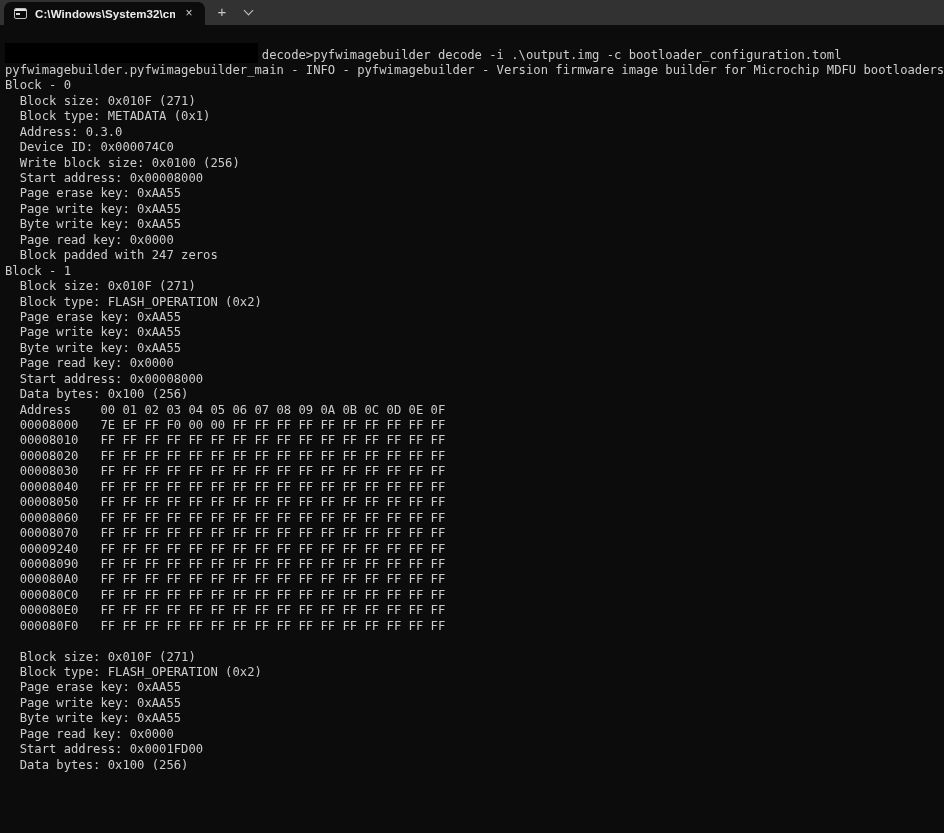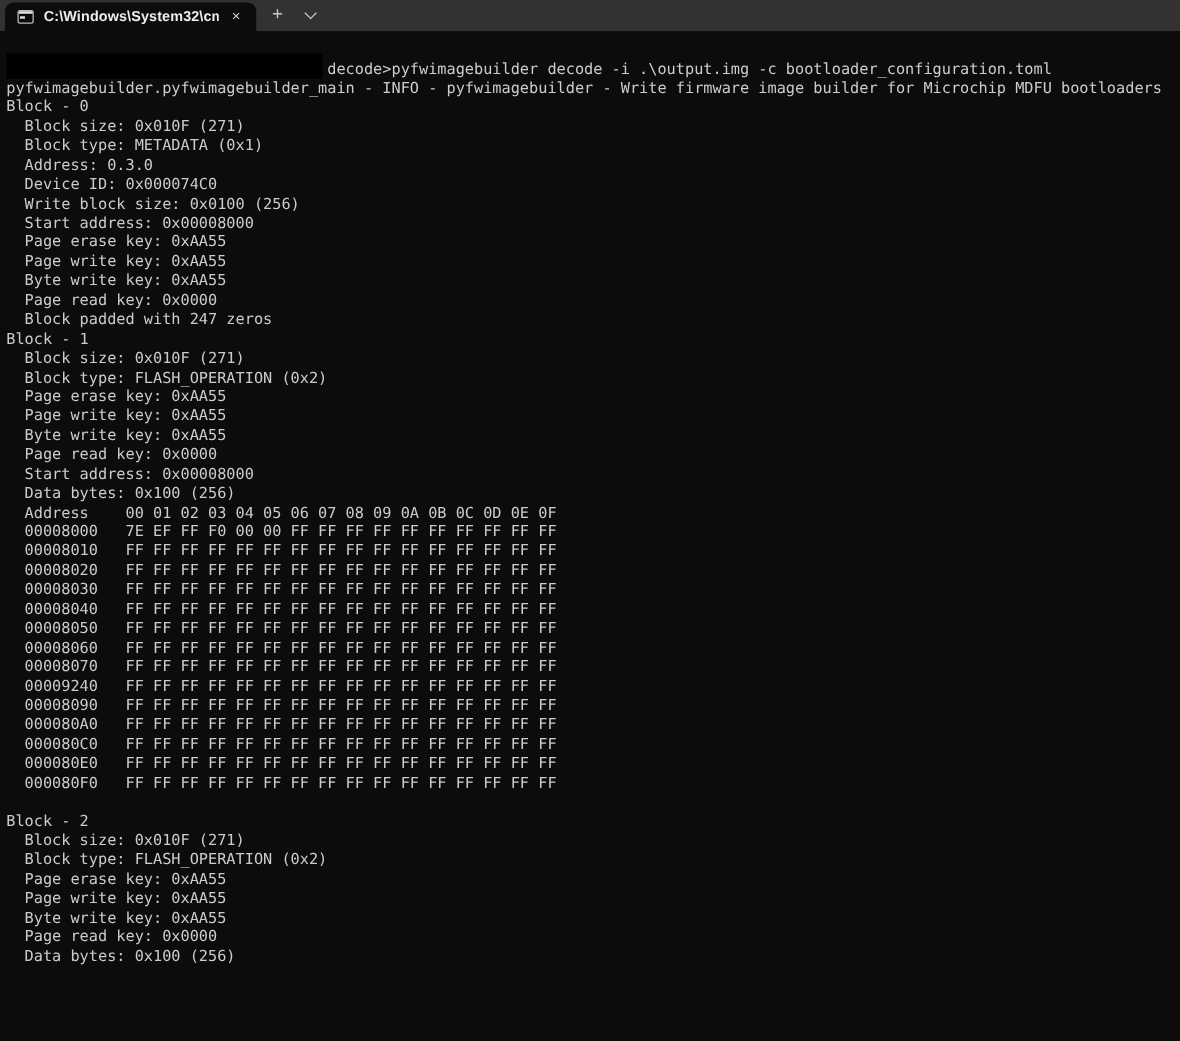--- a/index.html
+++ b/index.html
@@ -103,21 +103,21 @@
     </div>
     <div class="newtab-btn">+</div>
     <div class="dropdown-btn">
       <span class="chev"></span>
     </div>
   </div>
 
   <div class="terminal">
     <div id="lines">
         <div class="tline">                                   decode&gt;pyfwimagebuilder decode -i .\output.img -c bootloader_configuration.toml</div>
-        <div class="tline">pyfwimagebuilder.pyfwimagebuilder_main - INFO - pyfwimagebuilder - Write firmware image builder for Microchip MDFU bootloaders</div>
+        <div class="tline">pyfwimagebuilder.pyfwimagebuilder_main - INFO - pyfwimagebuilder - Version firmware image builder for Microchip MDFU bootloaders</div>
         <div class="tline">Block - 0</div>
         <div class="tline">  Block size: 0x010F (271)</div>
         <div class="tline">  Block type: METADATA (0x1)</div>
         <div class="tline">  Address: 0.3.0</div>
         <div class="tline">  Device ID: 0x000074C0</div>
         <div class="tline">  Write block size: 0x0100 (256)</div>
         <div class="tline">  Start address: 0x00008000</div>
         <div class="tline">  Page erase key: 0xAA55</div>
         <div class="tline">  Page write key: 0xAA55</div>
         <div class="tline">  Byte write key: 0xAA55</div>
@@ -141,25 +141,25 @@
         <div class="tline">  00008050   FF FF FF FF FF FF FF FF FF FF FF FF FF FF FF FF</div>
         <div class="tline">  00008060   FF FF FF FF FF FF FF FF FF FF FF FF FF FF FF FF</div>
         <div class="tline">  00008070   FF FF FF FF FF FF FF FF FF FF FF FF FF FF FF FF</div>
         <div class="tline">  00009240   FF FF FF FF FF FF FF FF FF FF FF FF FF FF FF FF</div>
         <div class="tline">  00008090   FF FF FF FF FF FF FF FF FF FF FF FF FF FF FF FF</div>
         <div class="tline">  000080A0   FF FF FF FF FF FF FF FF FF FF FF FF FF FF FF FF</div>
         <div class="tline">  000080C0   FF FF FF FF FF FF FF FF FF FF FF FF FF FF FF FF</div>
         <div class="tline">  000080E0   FF FF FF FF FF FF FF FF FF FF FF FF FF FF FF FF</div>
         <div class="tline">  000080F0   FF FF FF FF FF FF FF FF FF FF FF FF FF FF FF FF</div>
         <div class="tline"> </div>
-        <div class="tline">Block - 2</div>
         <div class="tline">  Block size: 0x010F (271)</div>
         <div class="tline">  Block type: FLASH_OPERATION (0x2)</div>
         <div class="tline">  Page erase key: 0xAA55</div>
         <div class="tline">  Page write key: 0xAA55</div>
         <div class="tline">  Byte write key: 0xAA55</div>
         <div class="tline">  Page read key: 0x0000</div>
+        <div class="tline">  Start address: 0x0001FD00</div>
         <div class="tline">  Data bytes: 0x100 (256)</div>
       </div>
     <div class="redaction"></div>
   </div>
 
 </div>
 
 </body></html>

